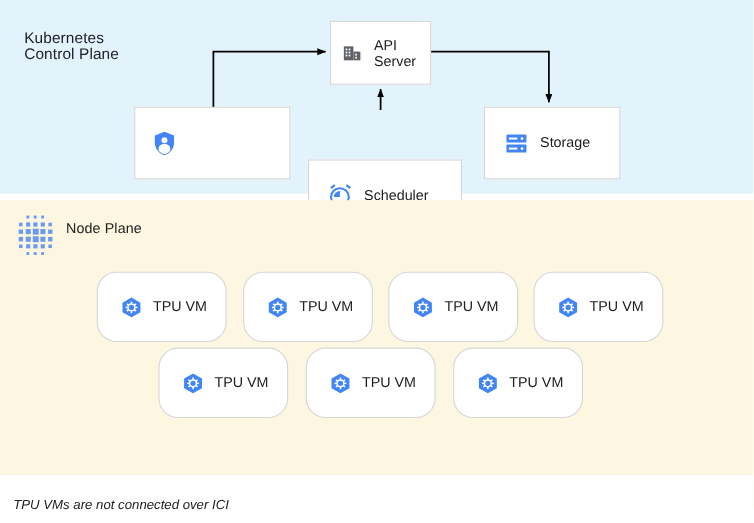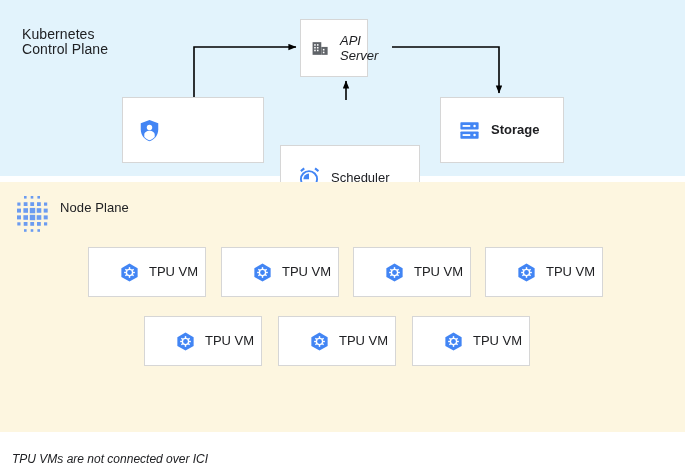--- a/index.html
+++ b/index.html
@@ -66,45 +66,44 @@
   }
   .icon-wrap {
     flex: 0 0 auto;
     display: flex;
     align-items: center;
     justify-content: center;
   }
 
   
   #api-server-box {
-    left: 300px; top: 19px; width: 68px; height: 58px;
+    left: 300px; top: 19px; width: 92px; height: 58px;
     padding-left: 10px;
-    font-style: italic;
   }
   #resource-controllers-box {
     left: 122px; top: 97px; width: 142px; height: 66px;
     padding-left: 14px;
   }
   #scheduler-box {
     left: 280px; top: 97px; width: 140px; height: 66px;
     padding-left: 16px;
     margin-top: 48px;
   }
   #storage-box {
     left: 440px; top: 97px; width: 124px; height: 66px;
     padding-left: 17px;
-    font-weight: bold;
   }
 
   
   .tpu-box {
     width: 118px;
-    height: 50px;
-    padding-left: 30px;
+    height: 64px;
+    padding-left: 20px;
     gap: 9px;
+    border-radius: 18px;
   }
   .tpu-box .node-label { font-size: 13px; }
 
   
   #connectors {
     position: absolute;
     left: 0; top: 0;
     width: 685px; height: 475px;
     pointer-events: none;
   }

